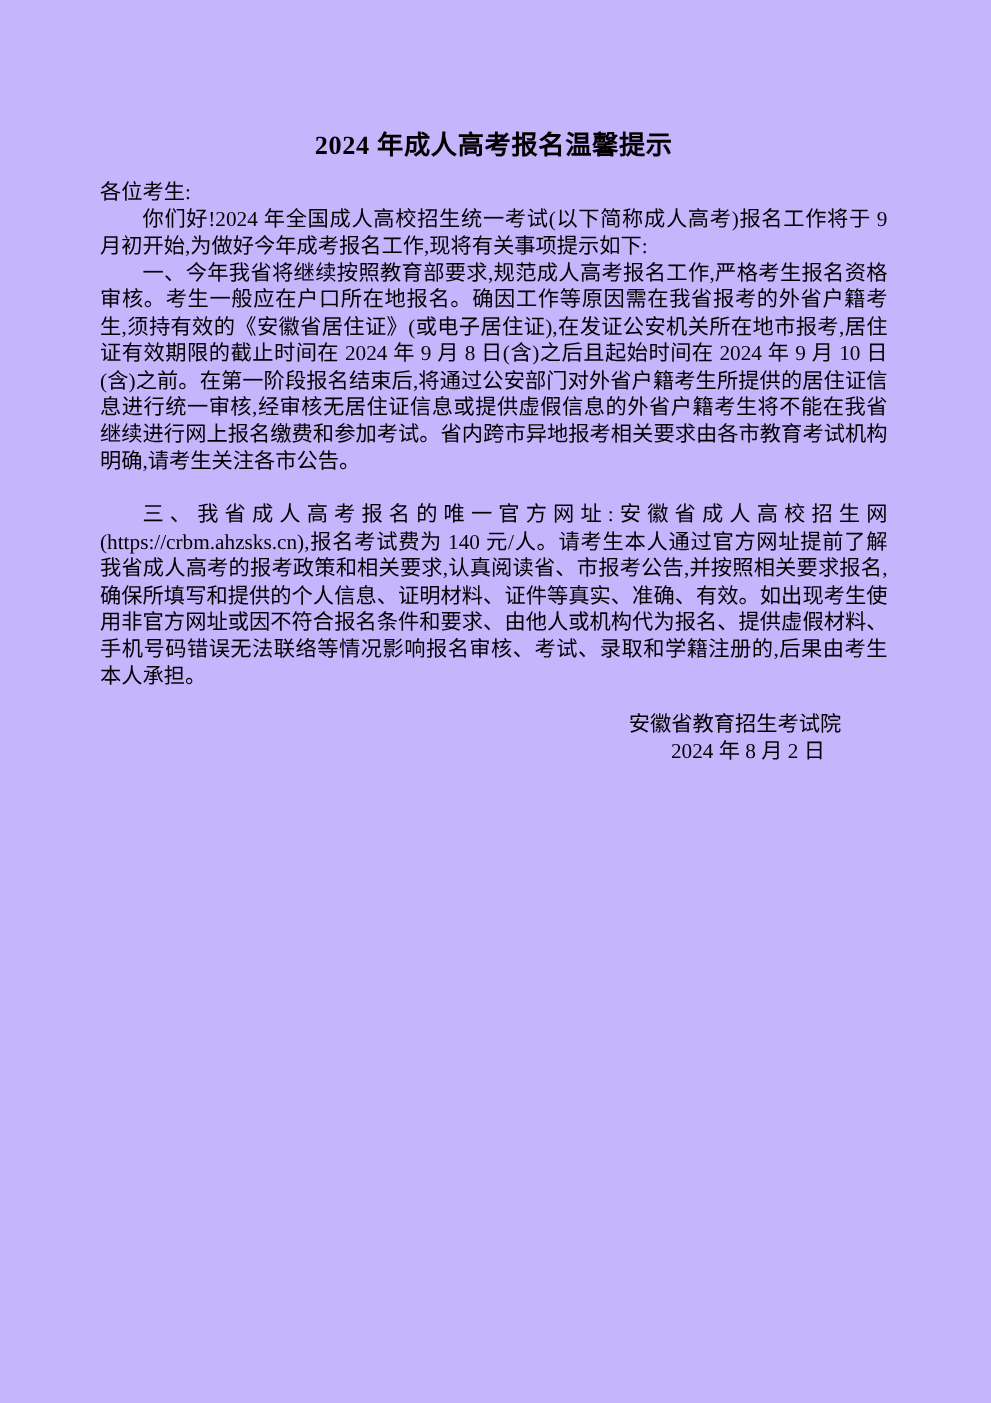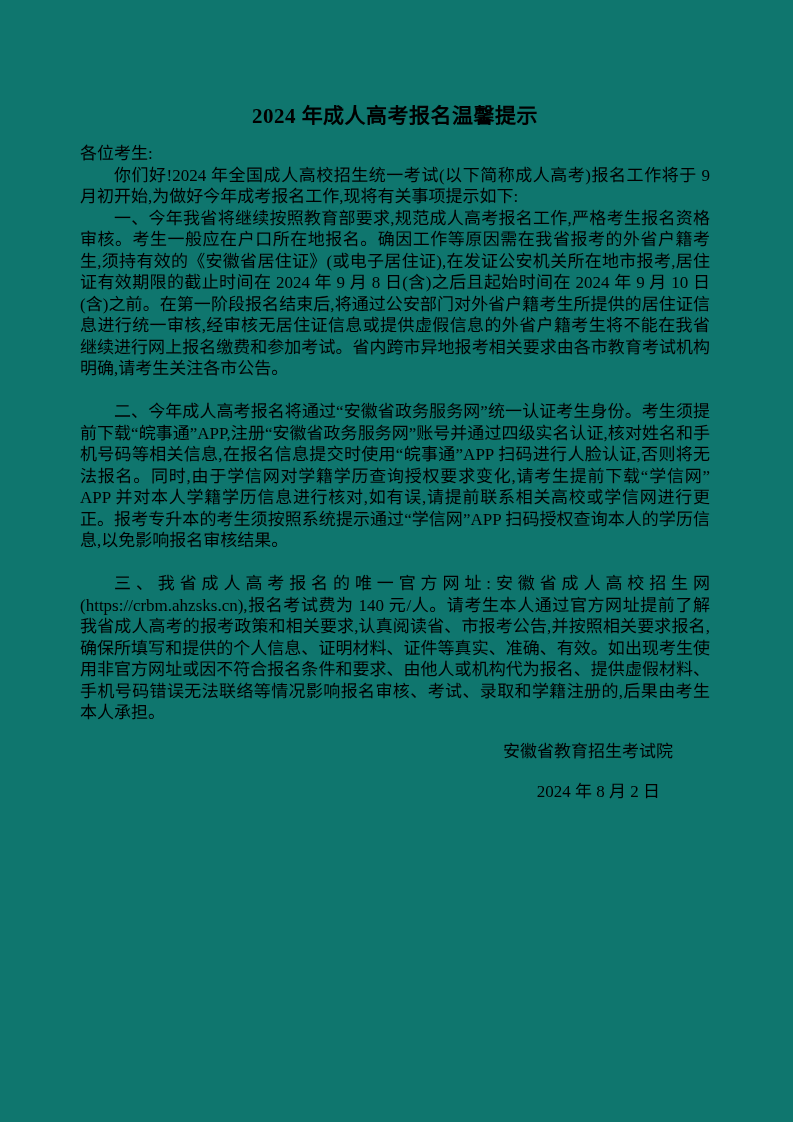--- a/index.html
+++ b/index.html
@@ -6,21 +6,21 @@
     margin: 0;
     padding: 0;
     background: #ffffff;
   }
   .page {
     position: relative;
     width: 793px;
     height: 1122px;
     margin: 0 auto;
     box-sizing: border-box;
-    background: #0f766e;
+    background: #c4b5fd;
     color: #000000;
     padding: 102px 83px 40px 80px;
     font-family: "Liberation Serif", serif;
     font-size: 17px;
     line-height: 21.5px;
     overflow: hidden;
   }
   .doc-title {
     margin: 0 0 13px 0;
     font-size: 21px;
@@ -43,36 +43,34 @@
   p.signature {
     text-align: right;
     text-align-last: right;
     padding-right: 37px;
     margin-top: 17px;
   }
   p.sign-date {
     text-align: right;
     text-align-last: right;
     padding-right: 50px;
-    margin-top: 19px;
   }
 </style>
 </head>
 <body>
 
 <div class="page">
   <h1 class="doc-title">2024 年成人高考报名温馨提示</h1>
 
   <p>各位考生:</p>
 
   <p class="indent">你们好!2024 年全国成人高校招生统一考试(以下简称成人高考)报名工作将于 9 月初开始,为做好今年成考报名工作,现将有关事项提示如下:</p>
 
   <p class="indent">一、今年我省将继续按照教育部要求,规范成人高考报名工作,严格考生报名资格审核。考生一般应在户口所在地报名。确因工作等原因需在我省报考的外省户籍考生,须持有效的《安徽省居住证》(或电子居住证),在发证公安机关所在地市报考,居住证有效期限的截止时间在 2024 年 9 月 8 日(含)之后且起始时间在 2024 年 9 月 10 日(含)之前。在第一阶段报名结束后,将通过公安部门对外省户籍考生所提供的居住证信息进行统一审核,经审核无居住证信息或提供虚假信息的外省户籍考生将不能在我省继续进行网上报名缴费和参加考试。省内跨市异地报考相关要求由各市教育考试机构明确,请考生关注各市公告。</p>
 
-  <p class="indent spaced">二、今年成人高考报名将通过“安徽省政务服务网”统一认证考生身份。考生须提前下载“皖事通”APP,注册“安徽省政务服务网”账号并通过四级实名认证,核对姓名和手机号码等相关信息,在报名信息提交时使用“皖事通”APP 扫码进行人脸认证,否则将无法报名。同时,由于学信网对学籍学历查询授权要求变化,请考生提前下载“学信网”APP 并对本人学籍学历信息进行核对,如有误,请提前联系相关高校或学信网进行更正。报考专升本的考生须按照系统提示通过“学信网”APP 扫码授权查询本人的学历信息,以免影响报名审核结果。</p>
 
   <p class="indent spaced">三、我省成人高考报名的唯一官方网址:安徽省成人高校招生网(https://crbm.ahzsks.cn),报名考试费为 140 元/人。请考生本人通过官方网址提前了解我省成人高考的报考政策和相关要求,认真阅读省、市报考公告,并按照相关要求报名,确保所填写和提供的个人信息、证明材料、证件等真实、准确、有效。如出现考生使用非官方网址或因不符合报名条件和要求、由他人或机构代为报名、提供虚假材料、手机号码错误无法联络等情况影响报名审核、考试、录取和学籍注册的,后果由考生本人承担。</p>
 
 
 
   <p class="signature">安徽省教育招生考试院</p>
 
   <p class="sign-date">2024 年 8 月 2 日</p>
 </div>
 

